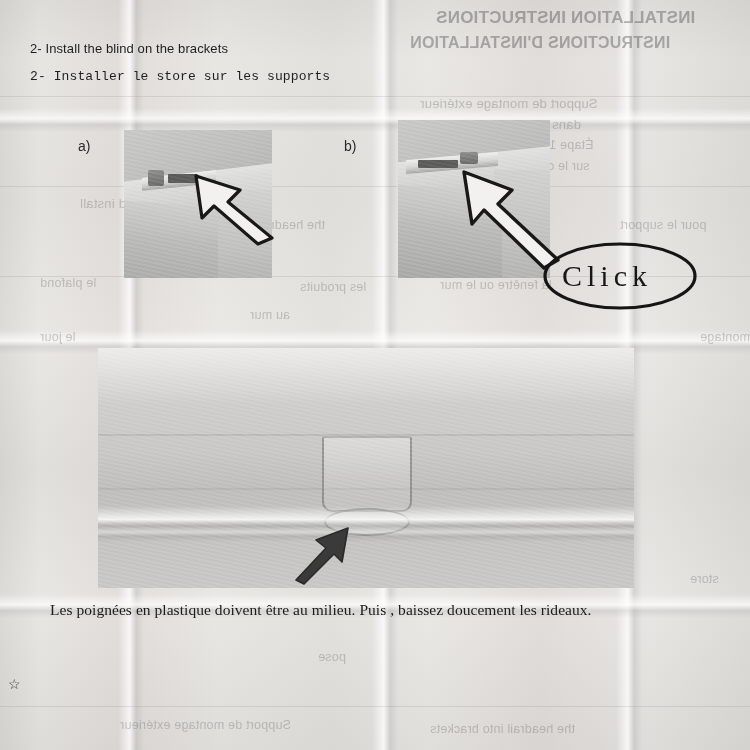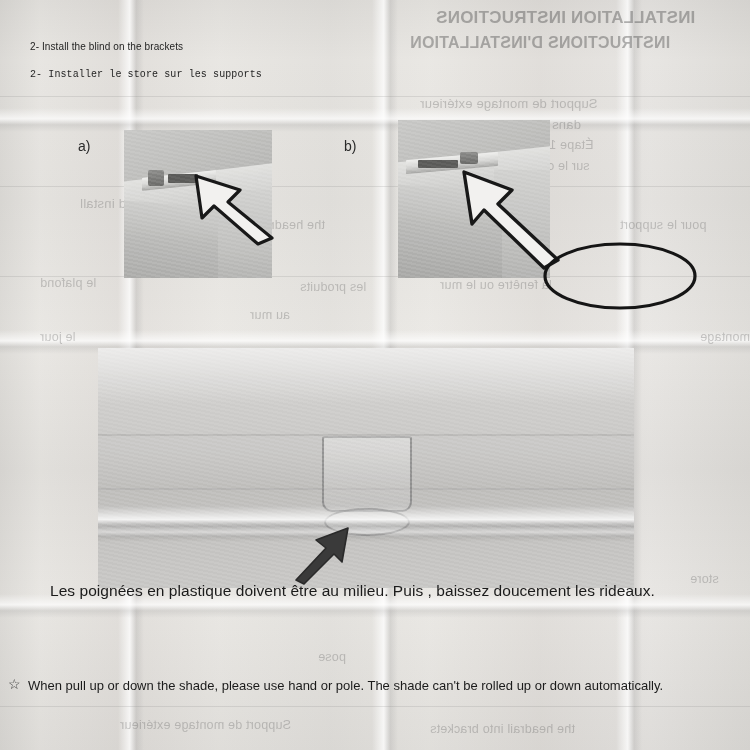--- a/index.html
+++ b/index.html
@@ -51,21 +51,21 @@
     font-family: "Liberation Sans", sans-serif;
     white-space: nowrap;
     pointer-events: none;
     letter-spacing: .2px;
   }
   .bleed.b-strong { color: rgba(70,70,70,0.40); font-weight: bold; }
 
   
   .step-line {
     position: absolute;
-    font-size: 10px;
+    font-size: 13px;
     color: #1f1f1f;
     letter-spacing: .1px;
   }
 
   .panel-label {
     position: absolute;
     font-size: 14px;
     color: #2a2a2a;
   }
 
@@ -265,20 +265,21 @@
     <div class="ph-grain"></div>
   </div>
 
   <svg class="ink" style="left:446px;top:158px;width:130px;height:110px;" viewBox="0 0 130 110">
     <path d="M112 102 L52 46 L66 32 L18 14 L26 66 L38 52 L98 110 Z" fill="#f2f1ef" stroke="#181818" stroke-width="3.4" stroke-linejoin="round"></path>
   </svg>
 
   <svg class="ink" style="left:540px;top:240px;width:160px;height:72px;" viewBox="0 0 160 72">
     <ellipse cx="80" cy="36" rx="75" ry="32" fill="none" stroke="#151515" stroke-width="3.2"></ellipse>
   </svg>
+  <div class="click-word" style="left:562px;top:259px;">Click</div>
 
   <div class="photo photo-big" style="left:98px;top:348px;width:536px;height:240px;">
     <div class="bp-wall"></div>
 
     <div class="bp-band" style="left:0;top:0;width:100%;height:56px;"></div>
 
     <div class="bp-shade-line" style="left:0;top:86px;width:100%;opacity:.35;"></div>
     <div class="bp-shade-line" style="left:0;top:140px;width:100%;opacity:.25;"></div>
 
     <div class="bp-handle" style="left:224px;top:88px;width:86px;height:72px;"></div>
@@ -287,18 +288,17 @@
     <div class="bp-crease" style="left:0;top:158px;width:100%;height:30px;"></div>
     <div class="bp-crease" style="left:0;top:176px;width:100%;height:18px;opacity:.55;"></div>
 
     <div class="ph-grain"></div>
   </div>
 
   <svg class="ink" style="left:292px;top:526px;width:66px;height:58px;" viewBox="0 0 66 58">
     <path d="M4 54 L34 22 L24 14 L56 2 L50 36 L42 28 L12 58 Z" fill="#3a3a3a" stroke="#2a2a2a" stroke-width="1.6" stroke-linejoin="round"></path>
   </svg>
 
-  <div class="caption" style="left:50px;top:582px;">Les poignées en plastique doivent être au milieu. Puis , baissez doucement les rideaux.</div>
+  <div class="caption" style="left:50px;top:601px;font-family:Liberation Serif, serif;">Les poignées en plastique doivent être au milieu. Puis , baissez doucement les rideaux.</div>
 
   <div class="star" style="left:8px;top:676px;">☆</div>
-  <div class="footnote" style="left:28px;top:678px;">When pull up or down the shade, please use hand or pole. The shade can't be rolled up or down automatically.</div>
 
 </div>
 
 </body></html>

